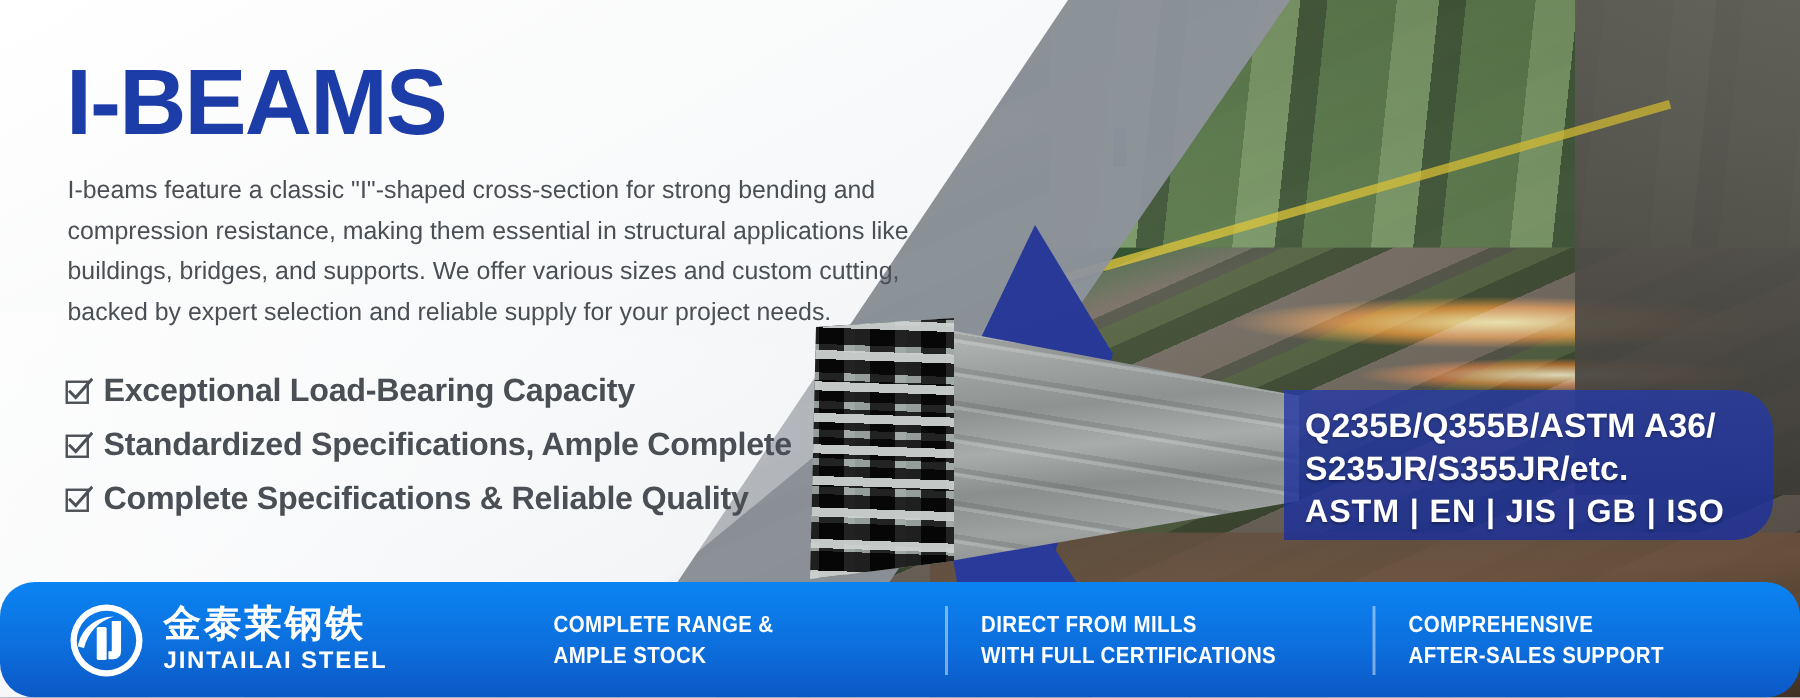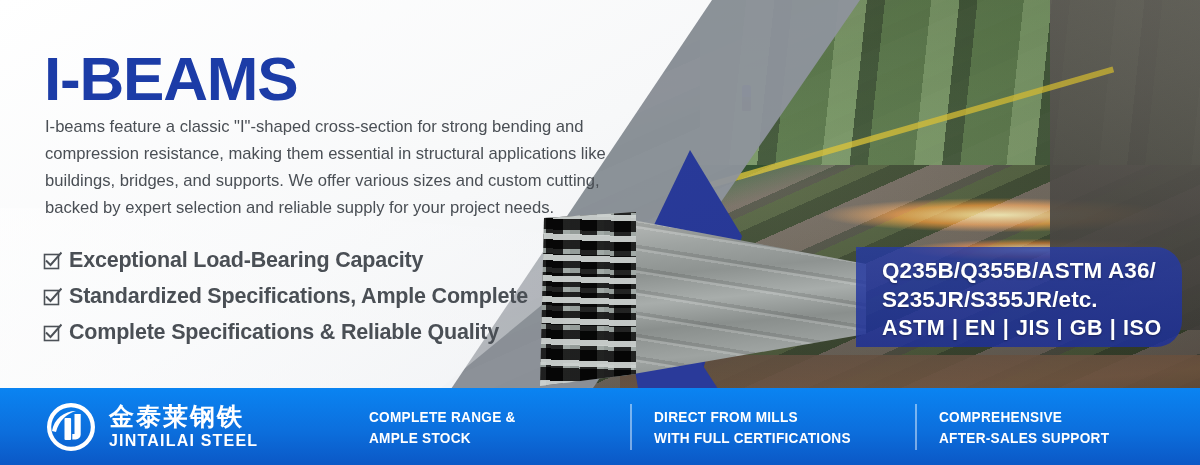--- a/index.html
+++ b/index.html
@@ -120,35 +120,35 @@
       repeating-linear-gradient(2deg, rgba(200,205,203,1) 0 5px, rgba(18,18,18,.9) 5px 19px);
     background-blend-mode: multiply, normal;
   }
   .beam-stack::after {
     content: ""; position: absolute; inset: 0;
     background: repeating-linear-gradient(2deg, rgba(205,210,208,.95) 0 6px, rgba(0,0,0,0) 6px 21px);
   }
 
   
   .grades {
-    position: absolute; left: 856px; top: 247px; width: 326px; height: 100px;
+    position: absolute; left: 856px; top: 260px; width: 326px; height: 100px;
     background: linear-gradient(180deg, rgba(37,58,166,.80) 0%, rgba(30,48,150,.86) 100%);
     border-radius: 0 26px 26px 0;
-    padding: 9px 14px 0 26px;
+    padding: 9px 14px 0 14px;
   }
   .grades-line {
     color: #ffffff; font-size: 22.5px; font-weight: 700;
     letter-spacing: .1px; line-height: 29px; white-space: nowrap;
     text-shadow: 0 1px 2px rgba(0,0,0,.35);
   }
   .grades-line.std { font-size: 21.5px; letter-spacing: .6px; }
 
   
   .title {
-    position: absolute; left: 44px; top: 48px;
+    position: absolute; left: 44px; top: 38px;
     font-size: 62px; font-weight: 700; letter-spacing: -1.2px;
     color: #1c3ca7; line-height: 1;
   }
   .desc {
     position: absolute; left: 45px; top: 113px; width: 580px;
     font-size: 16.6px; line-height: 27px; color: #4a4f55;
   }
   .features { position: absolute; left: 43px; top: 248px; }
   .feature {
     display: flex; align-items: center; gap: 7px;
@@ -160,21 +160,21 @@
   }
   .check-icon svg { display: block; }
   .feature-label {
     font-size: 21.5px; font-weight: 700; color: #4a4f55; letter-spacing: -.2px;
   }
 
   
   .footer {
     position: absolute; left: 0; bottom: 0; width: 1200px; height: 77px;
     background: linear-gradient(180deg, #0a84f2 0%, #0c6fdd 55%, #0b58c6 100%);
-    display: flex; align-items: center;
+    display: flex; align-items: center; border-radius: 23px;
   }
   .brand { display: flex; align-items: center; gap: 11px; padding-left: 44px; width: 345px; }
   .logo-mark { width: 54px; height: 54px; flex: 0 0 54px; }
   .brand-text { display: flex; flex-direction: column; gap: 2px; }
   .brand-cn {
     color: #fff; font-size: 25px; font-weight: 700; letter-spacing: 2px; line-height: 1.05;
   }
   .brand-en {
     color: #fff; font-size: 16px; font-weight: 700; letter-spacing: 1.2px;
   }

